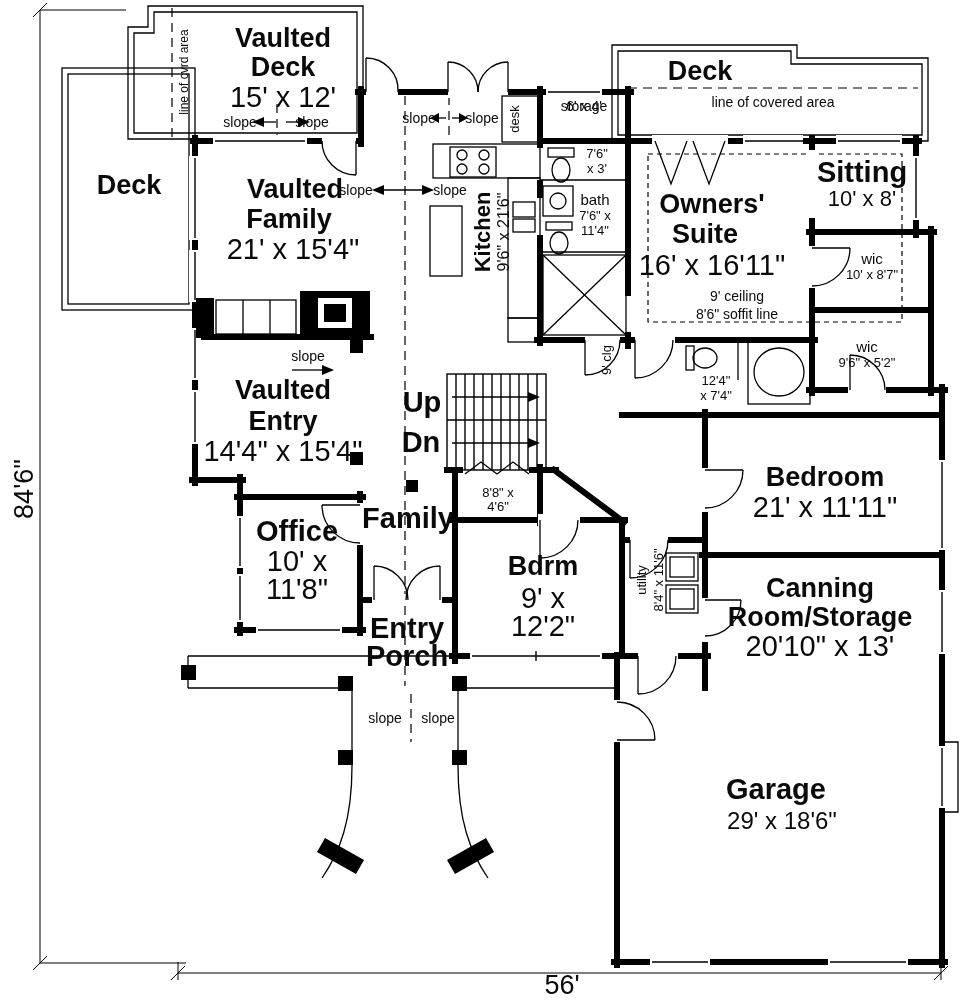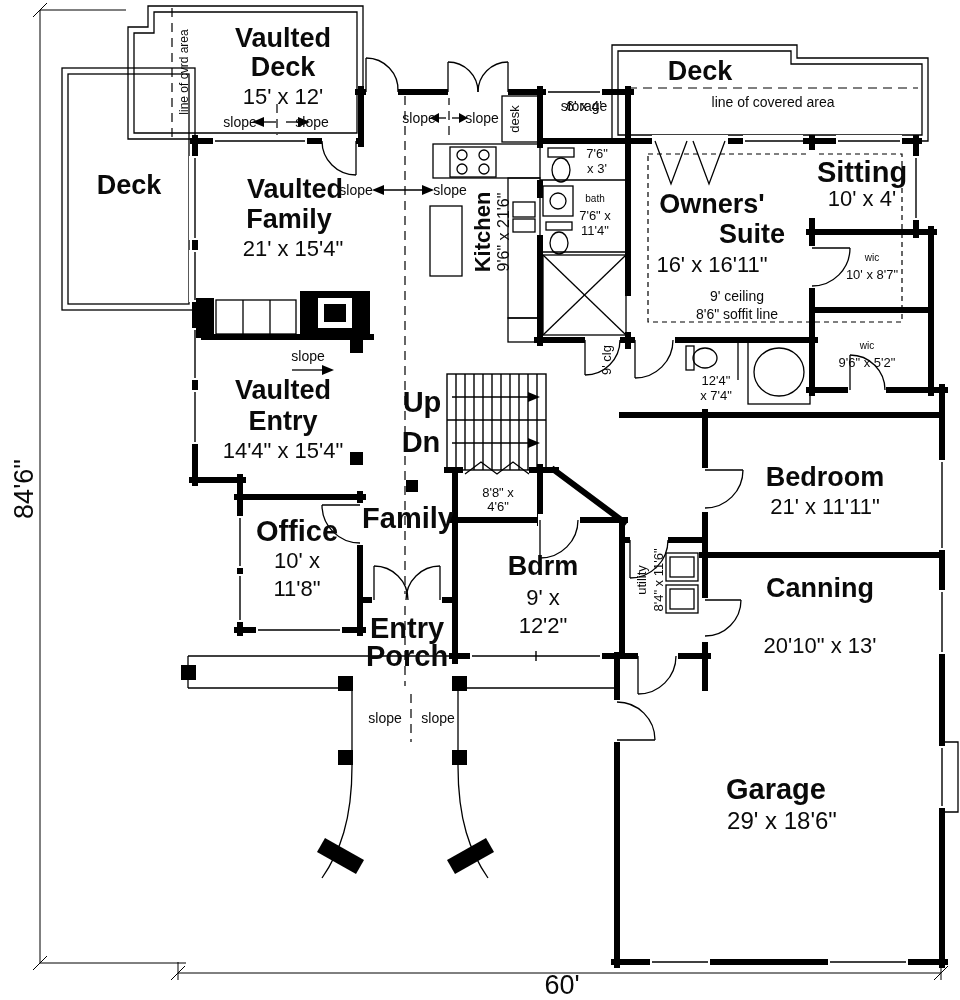--- a/index.html
+++ b/index.html
@@ -4,21 +4,21 @@
 <style>
   html,body{margin:0;padding:0;background:#fff;}
   .plan{position:relative;width:960px;height:1000px;background:#fff;
         font-family:"Liberation Sans",sans-serif;overflow:hidden;}
   .plan svg{position:absolute;left:0;top:0;}
   .lbl{position:absolute;transform:translate(-50%,-50%);white-space:nowrap;
        color:#0a0a0a;line-height:1;}
   .b{font-weight:700;}
   .r{transform:translate(-50%,-50%) rotate(-90deg);}
   .s29{font-size:29px}.s27{font-size:27px}.s25{font-size:29px}.s24{font-size:24px}
-  .s23{font-size:22px}.s22{font-size:22px}.s16{font-size:16px}.s15{font-size:10px}
+  .s23{font-size:29px}.s22{font-size:22px}.s16{font-size:16px}.s15{font-size:15px}
   .s14{font-size:14px}.s13{font-size:13px}.s12{font-size:12px}
 </style>
 </head>
 <body>
 
 <div class="plan">
 
 <svg width="960" height="1000" viewBox="0 0 960 1000">
 
   <g fill="none" stroke="#000" stroke-width="1.3">
@@ -321,26 +321,26 @@
 <div class="lbl s13" style="left:597px;top:153px">7'6"</div>
 <div class="lbl s13" style="left:597px;top:168px">x 3'</div>
 <div class="lbl s15" style="left:595px;top:199px">bath</div>
 <div class="lbl s13" style="left:595px;top:215px">7'6" x</div>
 <div class="lbl s13" style="left:595px;top:230px">11'4"</div>
 <div class="lbl r b s22" style="left:483px;top:232px">Kitchen</div>
 <div class="lbl r s16" style="left:504px;top:232px">9'6" x 21'6"</div>
 <div class="lbl b s27" style="left:700px;top:71px">Deck</div>
 <div class="lbl s14" style="left:773px;top:102px">line of covered area</div>
 <div class="lbl b s27" style="left:712px;top:204px">Owners'</div>
-<div class="lbl b s27" style="left:752px;top:234px">Suite</div>
+<div class="lbl b s27" style="left:705px;top:234px">Suite</div>
 <div class="lbl s23" style="left:712px;top:265px">16' x 16'11"</div>
 <div class="lbl s14" style="left:737px;top:296px">9' ceiling</div>
 <div class="lbl s14" style="left:737px;top:314px">8'6" soffit line</div>
 <div class="lbl b s25" style="left:862px;top:172px">Sitting</div>
-<div class="lbl s22" style="left:862px;top:199px">10' x 4'</div>
+<div class="lbl s22" style="left:862px;top:199px">10' x 8'</div>
 <div class="lbl s15" style="left:872px;top:258px">wic</div>
 <div class="lbl s13" style="left:872px;top:274px">10' x 8'7"</div>
 <div class="lbl s15" style="left:867px;top:346px">wic</div>
 <div class="lbl s13" style="left:867px;top:362px">9'6" x 5'2"</div>
 <div class="lbl s14" style="left:308px;top:356px">slope</div>
 <div class="lbl b s27" style="left:283px;top:390px">Vaulted</div>
 <div class="lbl b s27" style="left:283px;top:421px">Entry</div>
 <div class="lbl s23" style="left:283px;top:451px">14'4" x 15'4"</div>
 <div class="lbl b s25" style="left:422px;top:402px">Up</div>
 <div class="lbl b s25" style="left:421px;top:442px">Dn</div>
@@ -354,23 +354,24 @@
 <div class="lbl s23" style="left:297px;top:589px">11'8"</div>
 <div class="lbl b s25" style="left:408px;top:518px">Family</div>
 <div class="lbl s13" style="left:498px;top:492px">8'8" x</div>
 <div class="lbl s13" style="left:498px;top:506px">4'6"</div>
 <div class="lbl b s27" style="left:543px;top:566px">Bdrm</div>
 <div class="lbl s23" style="left:543px;top:598px">9' x</div>
 <div class="lbl s23" style="left:543px;top:626px">12'2"</div>
 <div class="lbl r s13" style="left:641px;top:580px">utility</div>
 <div class="lbl r s13" style="left:658px;top:580px">8'4" x 11'6"</div>
 <div class="lbl b s27" style="left:820px;top:588px">Canning</div>
+<div class="lbl b s27" style="left:820px;top:617px">Room/Storage</div>
 <div class="lbl s23" style="left:820px;top:646px">20'10" x 13'</div>
 <div class="lbl b s25" style="left:407px;top:628px">Entry</div>
 <div class="lbl b s25" style="left:407px;top:656px">Porch</div>
 <div class="lbl s14" style="left:385px;top:718px">slope</div>
 <div class="lbl s14" style="left:438px;top:718px">slope</div>
 <div class="lbl b s29" style="left:776px;top:789px">Garage</div>
 <div class="lbl s24" style="left:782px;top:821px">29' x 18'6"</div>
 <div class="lbl r s27" style="left:24px;top:489px">84'6"</div>
-<div class="lbl s27" style="left:562px;top:985px">60'</div>
+<div class="lbl s27" style="left:562px;top:985px">56'</div>
 
 </div>
 
 </body></html>

